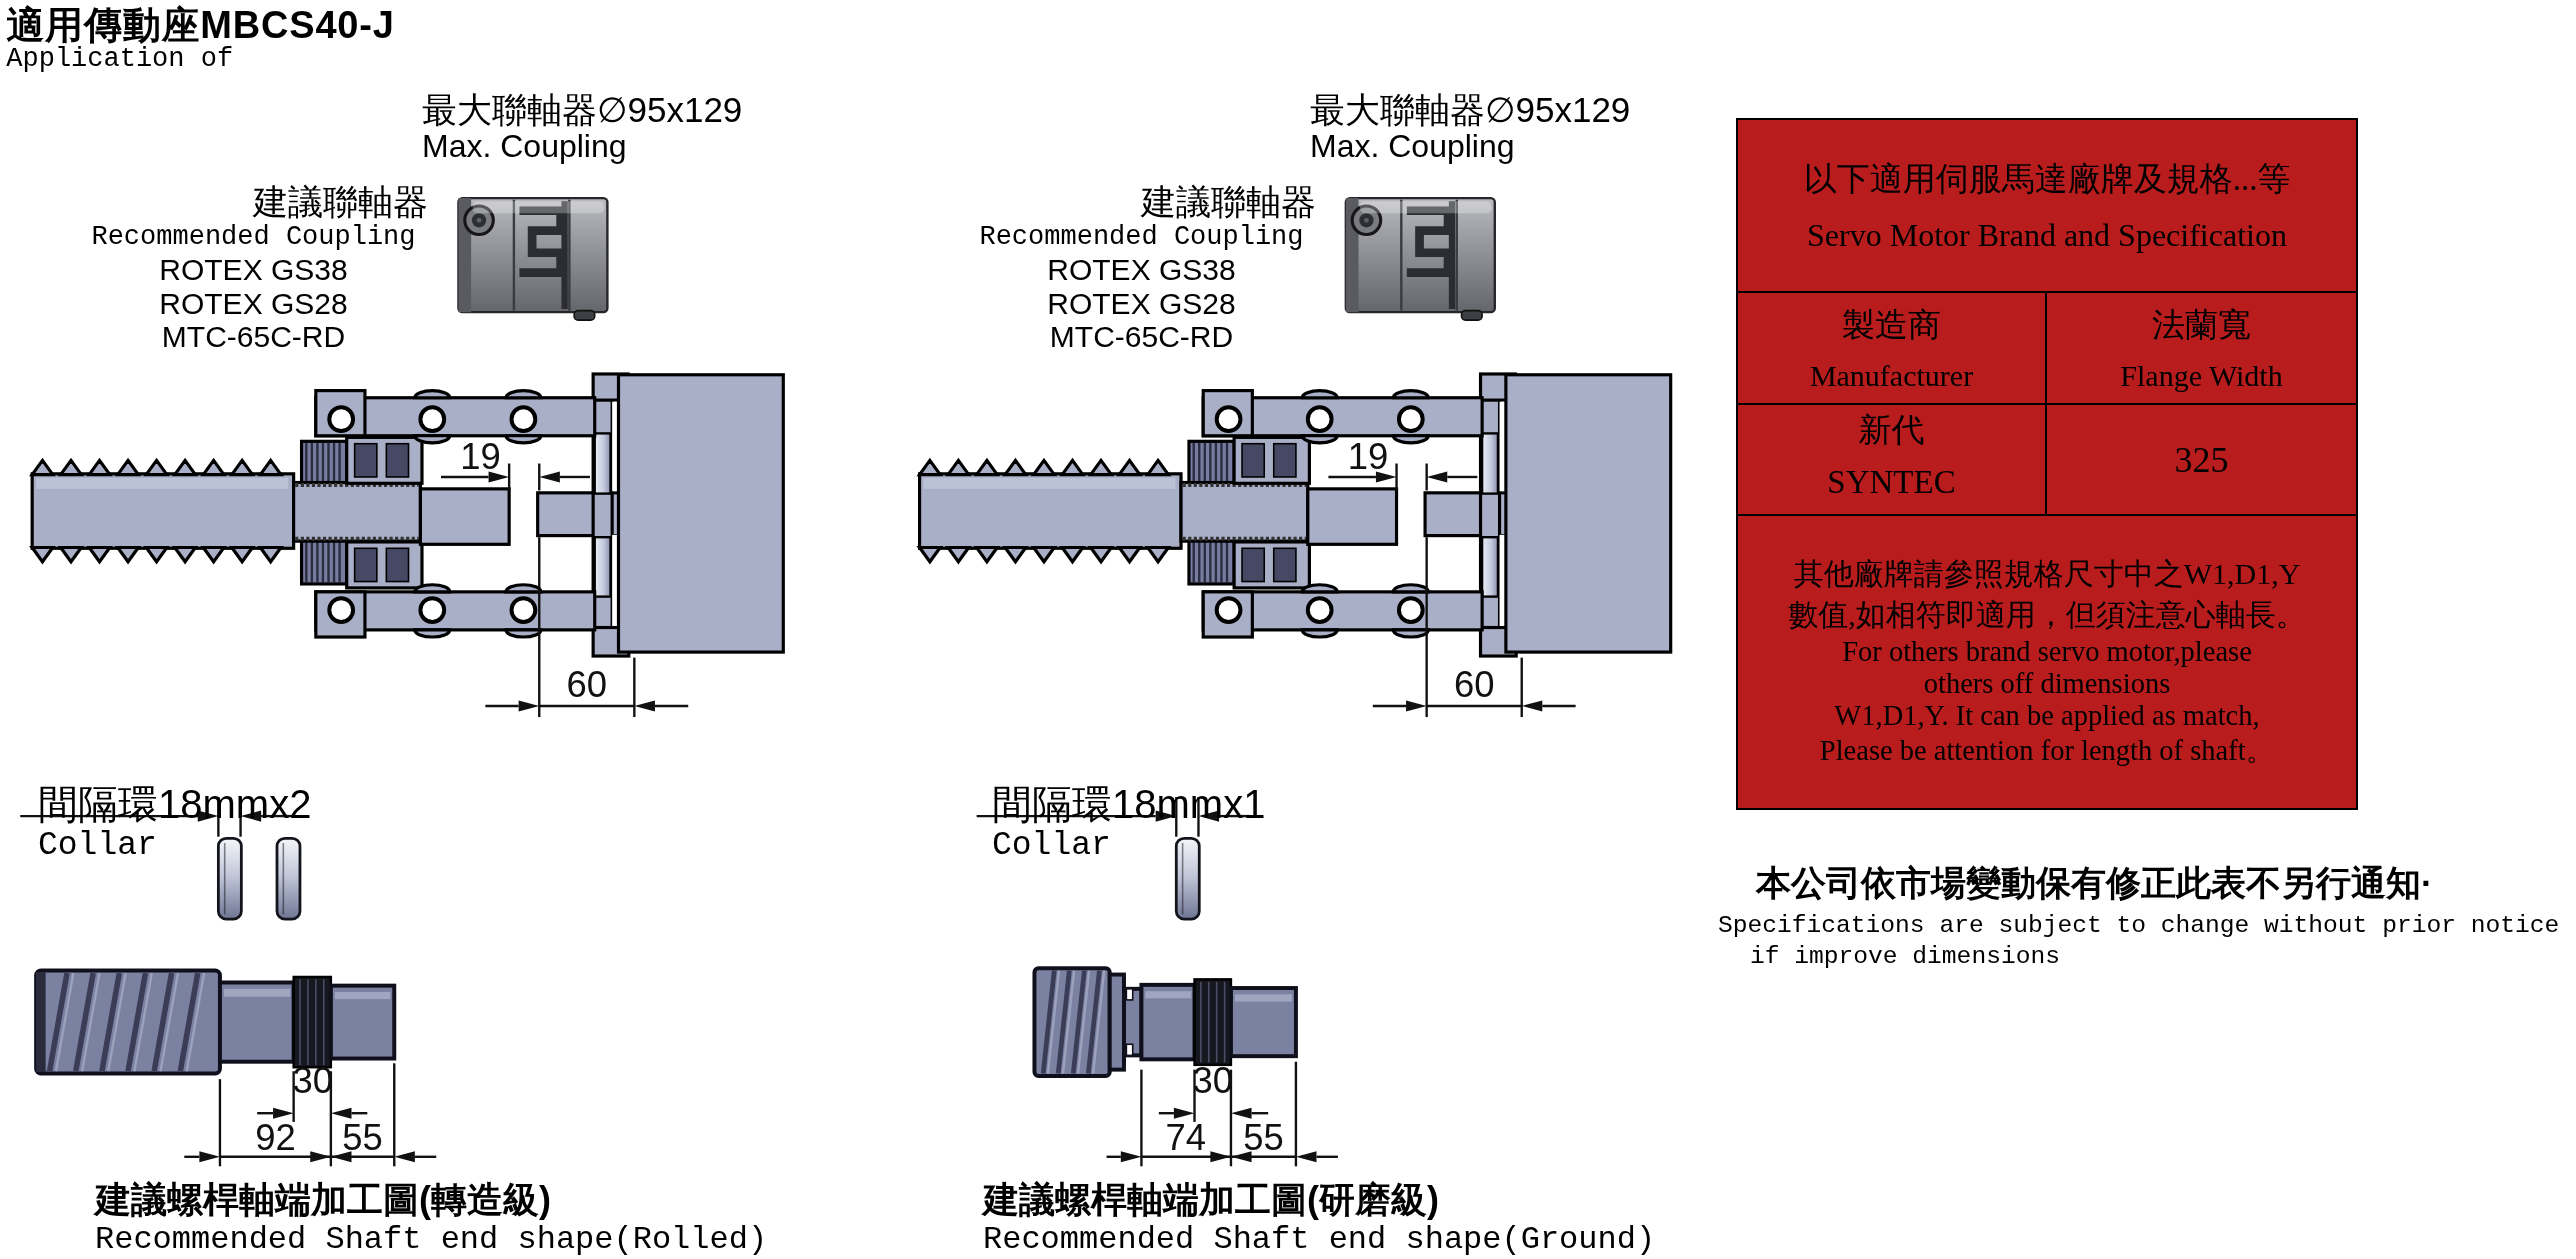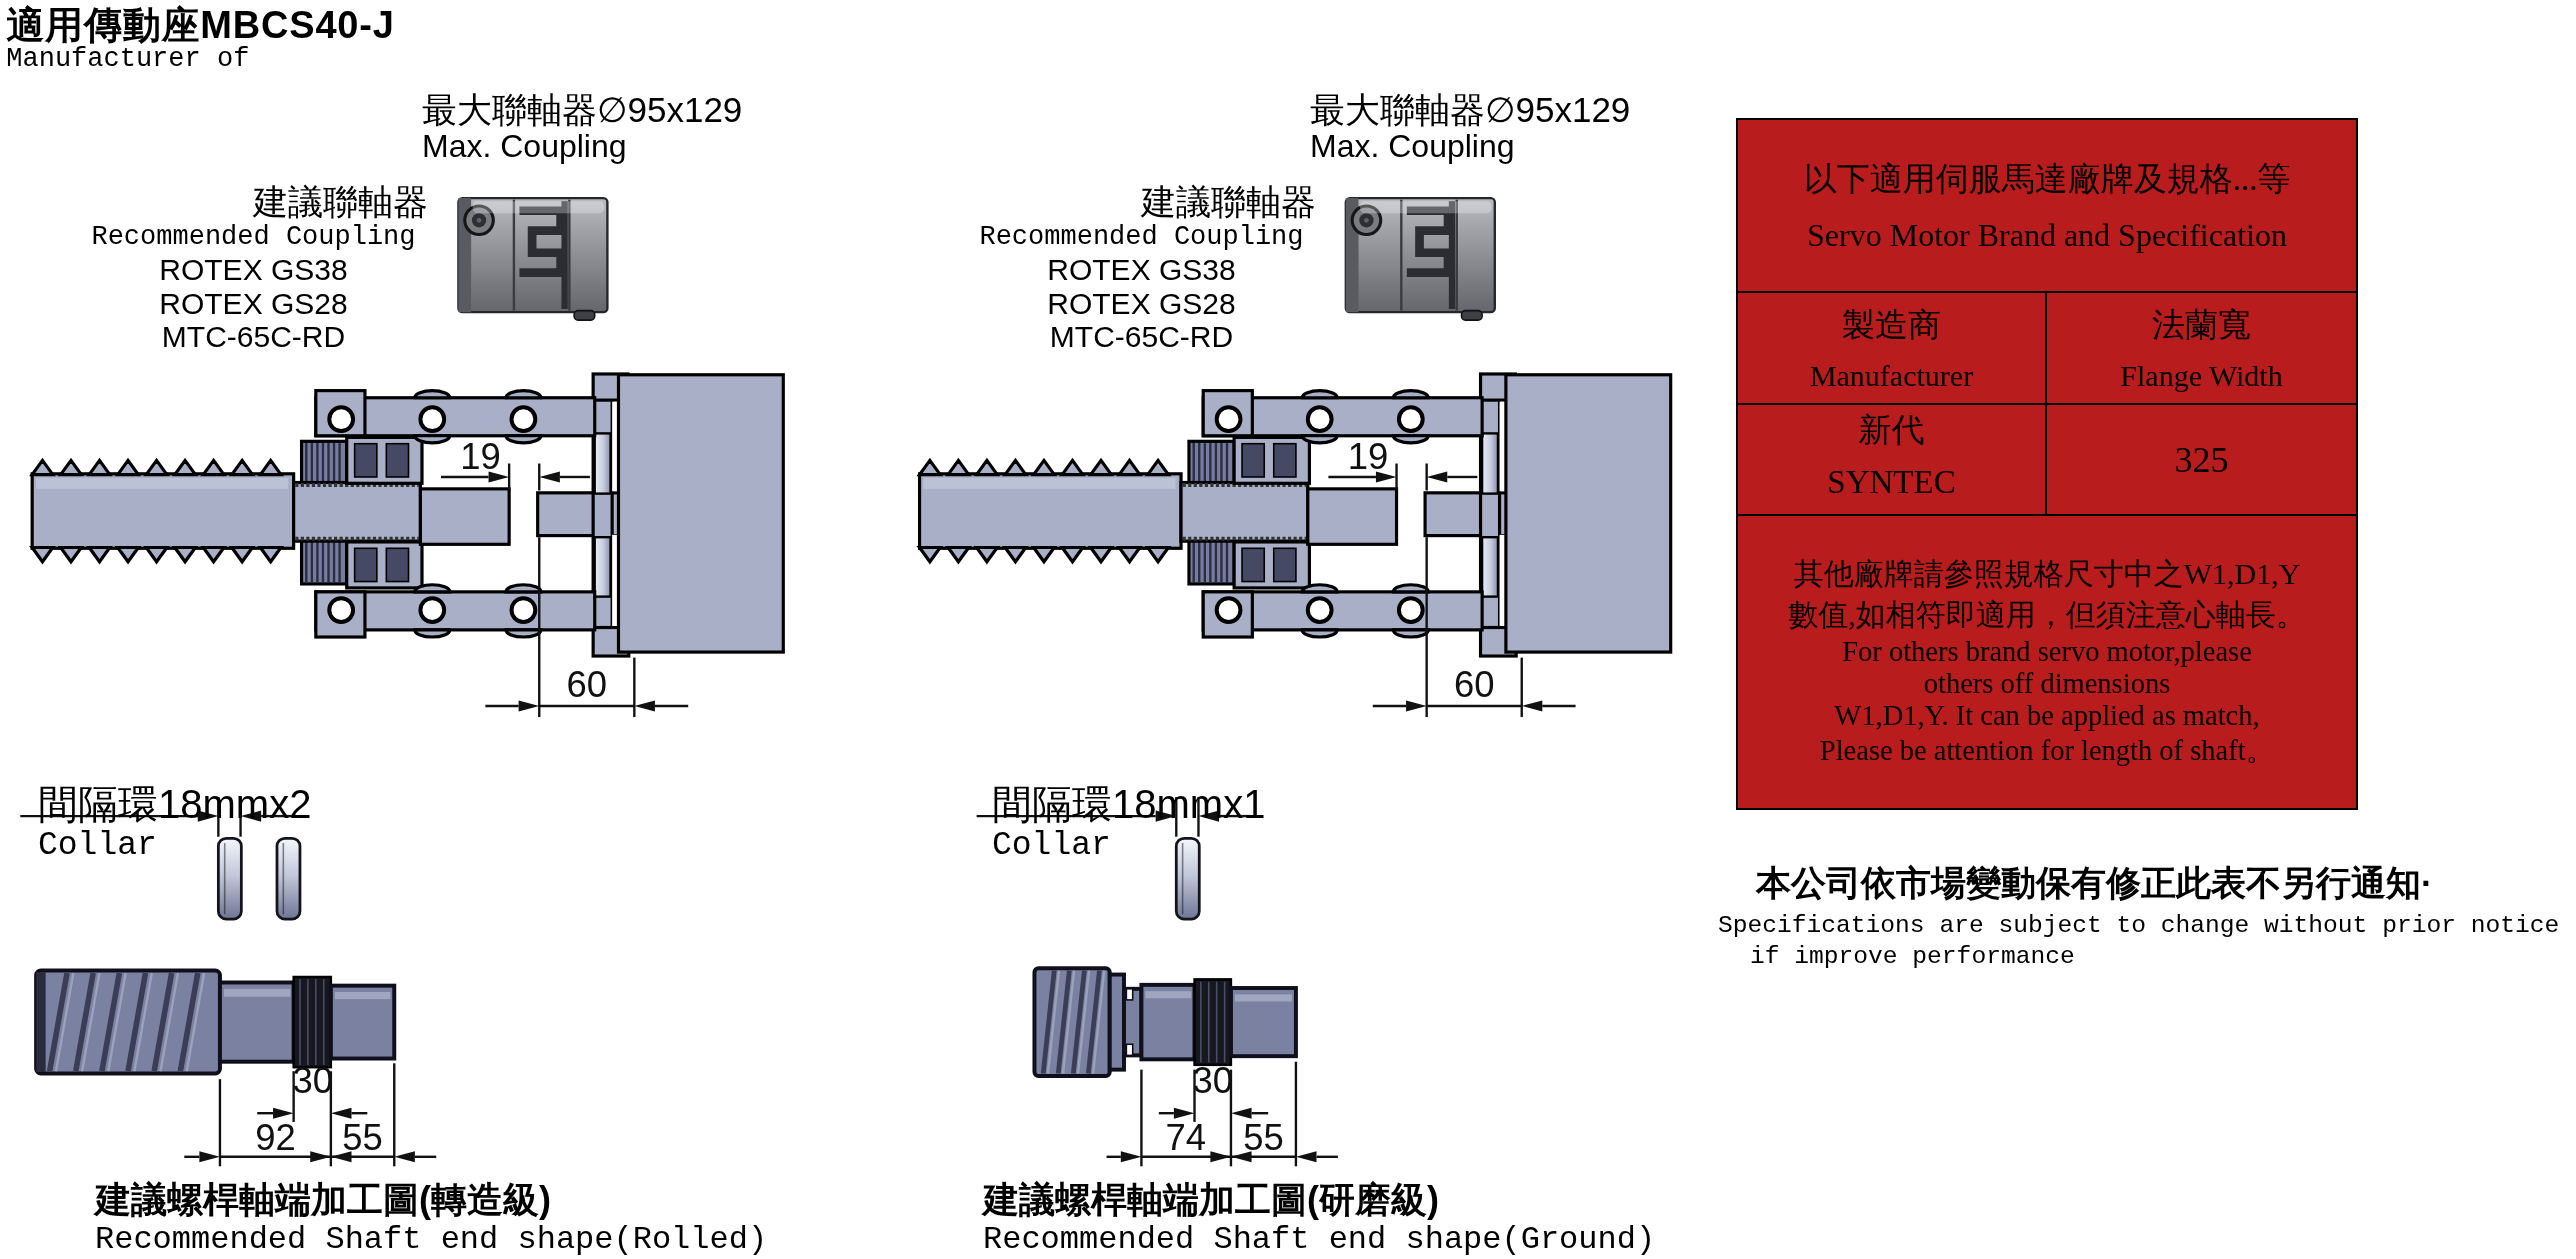--- a/index.html
+++ b/index.html
@@ -291,21 +291,21 @@
     <polygon class="dimf" points="1553,1460 1579,1453 1579,1467"></polygon>
     <polygon class="dimf" points="1635,1460 1661,1453 1661,1467"></polygon>
     <line class="dim" x1="1661" y1="1460" x2="1688" y2="1460"></line>
     <text class="dimtext" x="1530" y="1380" text-anchor="middle">30</text>
     <text class="dimtext" x="1496" y="1452" text-anchor="middle">74</text>
     <text class="dimtext" x="1594" y="1452" text-anchor="middle">55</text>
   </g>
 </svg>
 
 <div class="abs f-hei" id="page-title">適用傳動座MBCS40-J</div>
-<div class="abs f-mono" id="page-subtitle">Manufacturer of</div>
+<div class="abs f-mono" id="page-subtitle">Application of</div>
 
 <div class="abs f-hei max-zh" style="left:422px;top:87px">最大聯軸器∅95x129</div>
 <div class="abs f-hei max-en" style="left:422px;top:128px">Max. Coupling</div>
 <div class="abs rec-block" style="left:79px;top:182px">
   <div class="f-hei rec-zh">建議聯軸器</div>
   <div class="f-mono rec-en">Recommended Coupling</div>
   <div class="f-hei rec-model">ROTEX GS38</div>
   <div class="f-hei rec-model">ROTEX GS28</div>
   <div class="f-hei rec-model">MTC-65C-RD</div>
 </div>
@@ -353,14 +353,14 @@
     <div class="f-ming note-line-zh">數值,如相符即適用，但須注意心軸長。</div>
     <div class="f-ming note-line-en">For others brand servo motor,please</div>
     <div class="f-ming note-line-en">others off dimensions</div>
     <div class="f-ming note-line-en">W1,D1,Y. It can be applied as match,</div>
     <div class="f-ming note-line-en">Please be attention for length of shaft。</div>
   </div>
 </div>
 
 <div class="abs f-hei" id="notice-zh">本公司依市場變動保有修正此表不另行通知·</div>
 <div class="abs f-mono" id="notice-en1">Specifications are subject to change without prior notice</div>
-<div class="abs f-mono" id="notice-en2">if improve performance</div>
+<div class="abs f-mono" id="notice-en2">if improve dimensions</div>
 
 
 </body></html>

